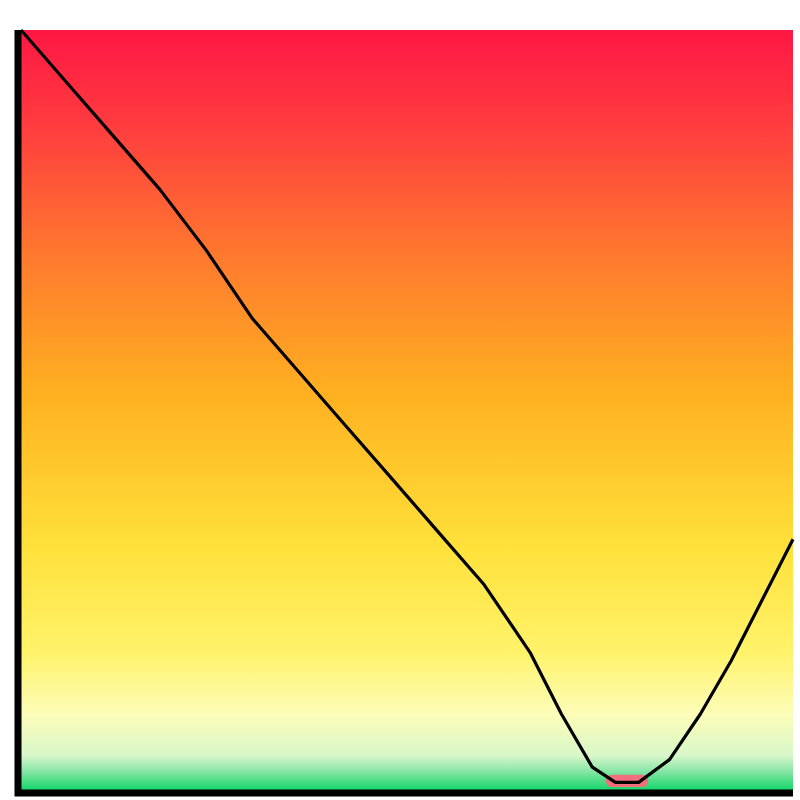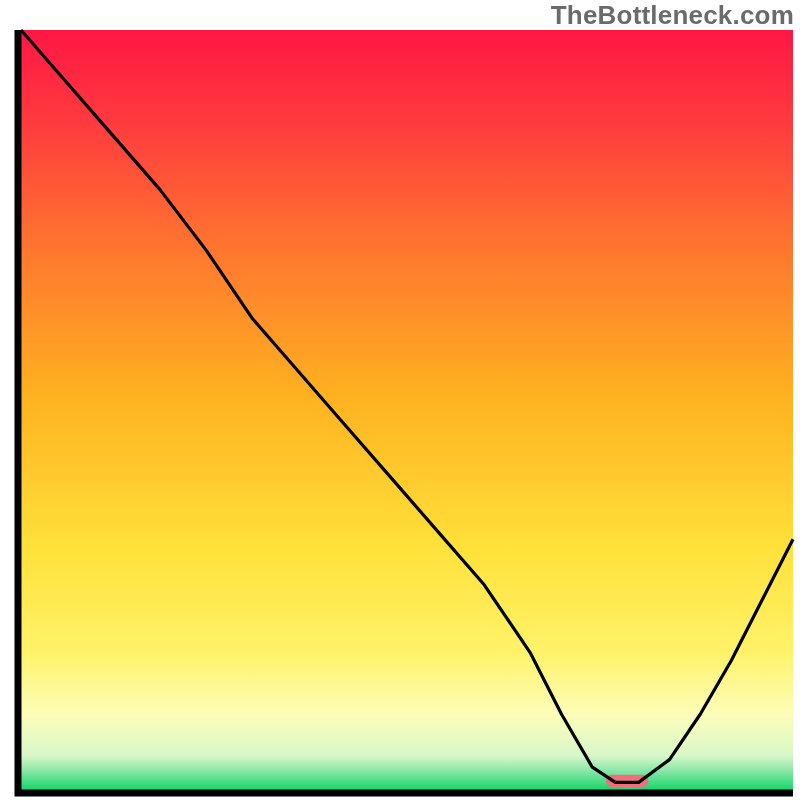--- a/index.html
+++ b/index.html
@@ -27,21 +27,20 @@
   svg.plot {
     position: absolute;
     left: 0;
     top: 0;
   }
 </style>
 </head>
 <body>
 
 <div class="canvas">
-  <div class="watermark">TheBottleneck.com</div>
   <svg class="plot" width="800" height="800" viewBox="0 0 800 800">
       <defs>
         <linearGradient id="bg-grad" x1="0" y1="0" x2="0" y2="1">
           <stop offset="0%" stop-color="#ff1744"></stop>
           <stop offset="12%" stop-color="#ff3a3f"></stop>
           <stop offset="30%" stop-color="#ff7a2e"></stop>
           <stop offset="48%" stop-color="#ffb120"></stop>
           <stop offset="68%" stop-color="#ffe13a"></stop>
           <stop offset="82%" stop-color="#fff36b"></stop>
           <stop offset="90%" stop-color="#fdfdb8"></stop>

